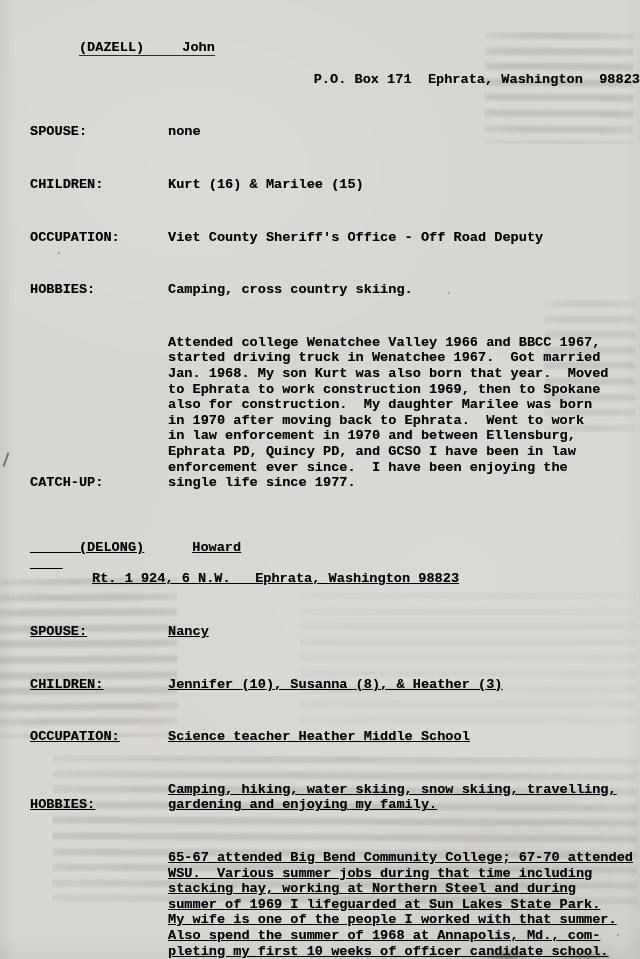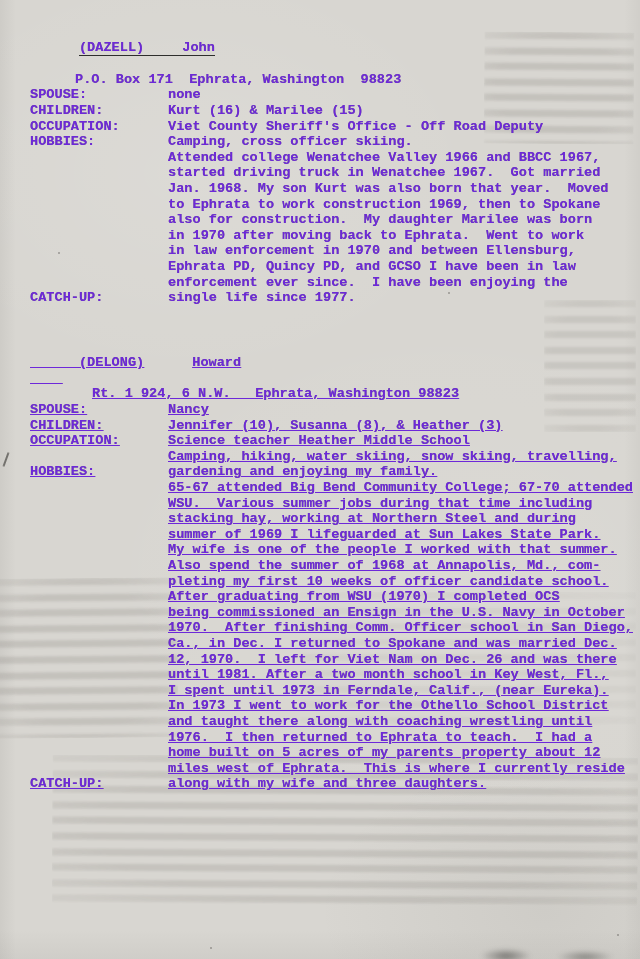--- a/index.html
+++ b/index.html
@@ -48,42 +48,42 @@
   .smudge-1 { left: 480px; top: 948px; width: 52px; height: 16px;
               background: radial-gradient(ellipse, rgba(55,55,52,.55), transparent 70%); }
   .smudge-2 { left: 556px; top: 950px; width: 58px; height: 14px;
               background: radial-gradient(ellipse, rgba(55,55,52,.45), transparent 70%); }
   .speck { position: absolute; width: 2px; height: 2px; border-radius: 50%;
            background: rgba(75,73,68,.45); }
   
   .content {
     position: absolute; inset: 0;
     padding: 24px 0 0 30px;
-    color: #6d28d9;
+    color: #000000;
     font-size: 13.6px;
     font-weight: 700;
     line-height: 15.6px;
     text-shadow: 0 0 .5px rgba(45,45,45,.55);
   }
   .entry { position: relative; }
   .entry-delong { margin-top: 34px; text-decoration: underline; }
   .name-line { white-space: pre; }
   .underlined {
     display: inline-block;
     border-bottom: 1.5px solid #2e2e2c;
     padding-bottom: 0px;
   }
   .first-name-dazell { margin-left: 38px; }
   .first-name-delong { margin-left: 48px; }
   .address { white-space: pre; }
-  .address-dazell { padding-left: 45px; }
+  .address-dazell { padding-left: 45px; text-align: right; }
   .address-delong { padding-left: 62px; }
   .field-row { display: flex; align-items: flex-end; }
   .field-label { width: 138px; flex: 0 0 138px; white-space: pre; }
-  .field-value { width: 474px; white-space: pre-wrap; }
+  .field-value { width: 474px; white-space: pre-wrap; margin-top: 37px; }
 </style>
 </head>
 <body>
 
 <div class="paper"></div>
 
 <div class="ghost ghost-top-right"></div>
 <div class="ghost ghost-mid-right"></div>
 <div class="ghost ghost-left-middle"></div>
 <div class="ghost ghost-right-faint"></div>
@@ -103,21 +103,21 @@
     <div class="field-row">
       <div class="field-label">CHILDREN:</div>
       <div class="field-value">Kurt (16) &amp; Marilee (15)</div>
     </div>
     <div class="field-row">
       <div class="field-label">OCCUPATION:</div>
       <div class="field-value">Viet County Sheriff's Office - Off Road Deputy</div>
     </div>
     <div class="field-row">
       <div class="field-label">HOBBIES:</div>
-      <div class="field-value">Camping, cross officer skiing.</div>
+      <div class="field-value">Camping, cross country skiing.</div>
     </div>
     <div class="field-row">
       <div class="field-label">CATCH-UP:</div>
       <div class="field-value">Attended college Wenatchee Valley 1966 and BBCC 1967,
 started driving truck in Wenatchee 1967.  Got married
 Jan. 1968. My son Kurt was also born that year.  Moved
 to Ephrata to work construction 1969, then to Spokane
 also for construction.  My daughter Marilee was born
 in 1970 after moving back to Ephrata.  Went to work
 in law enforcement in 1970 and between Ellensburg,

